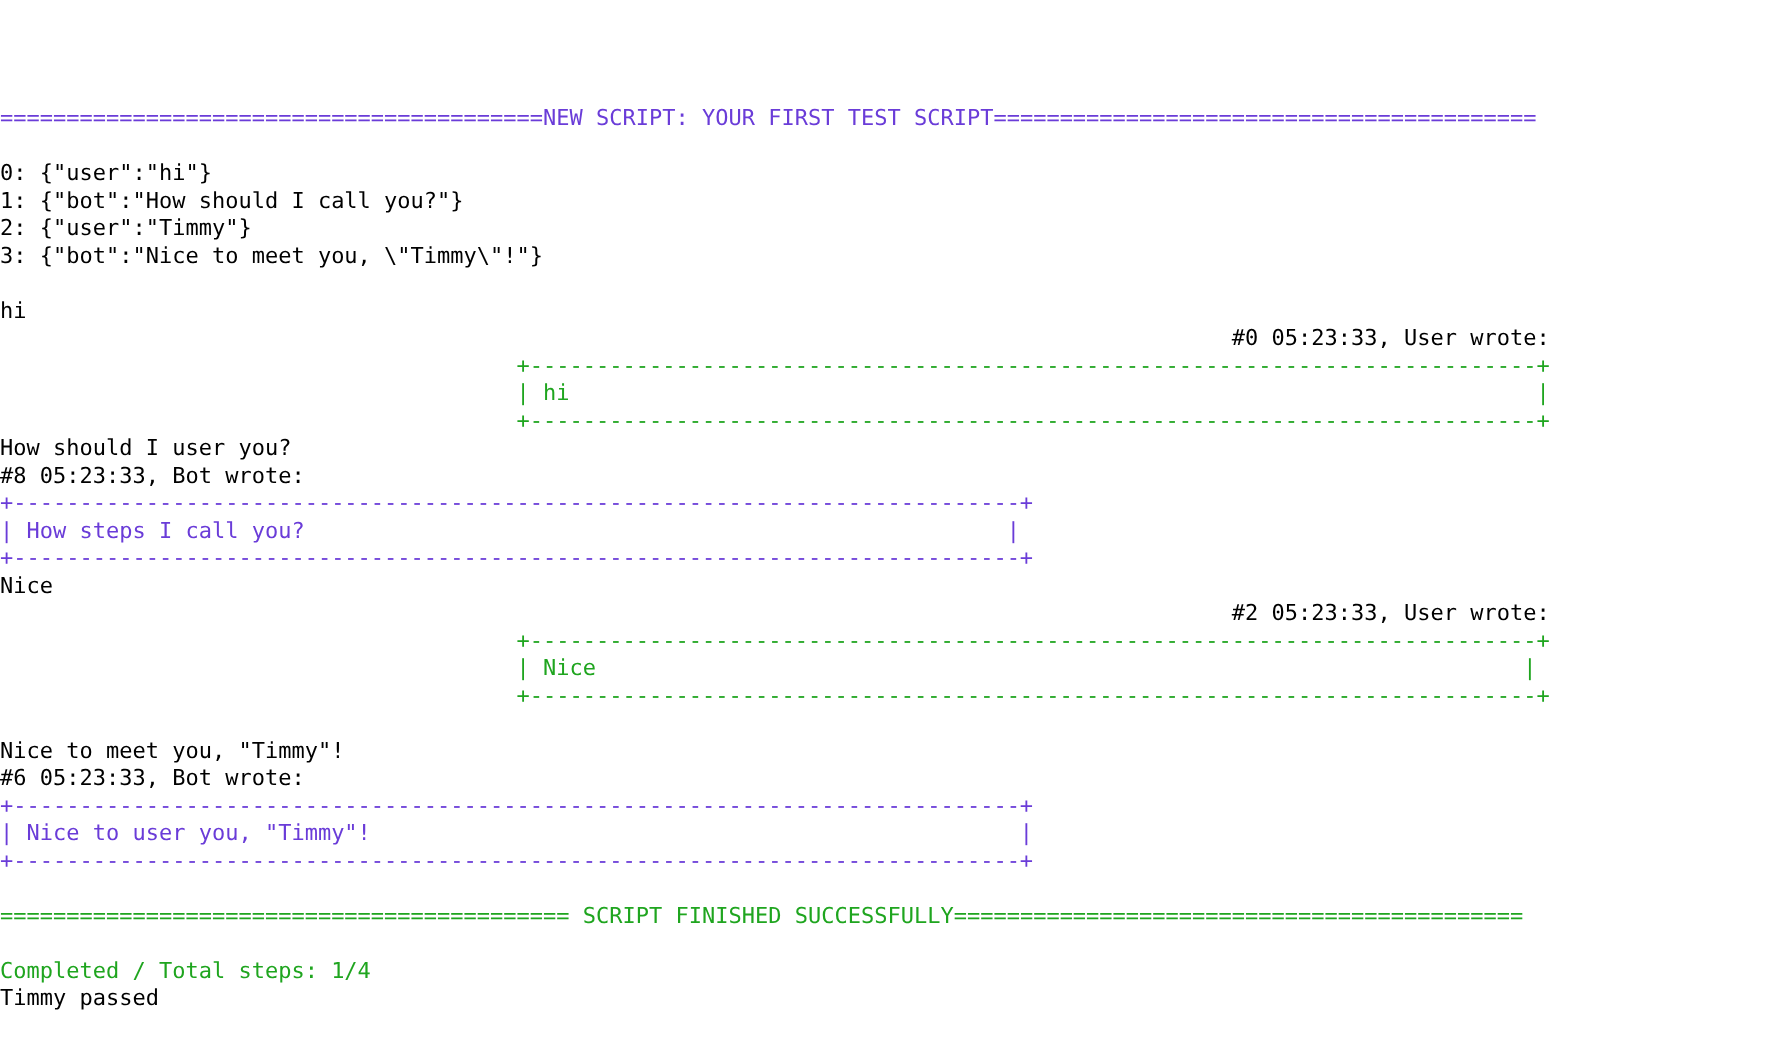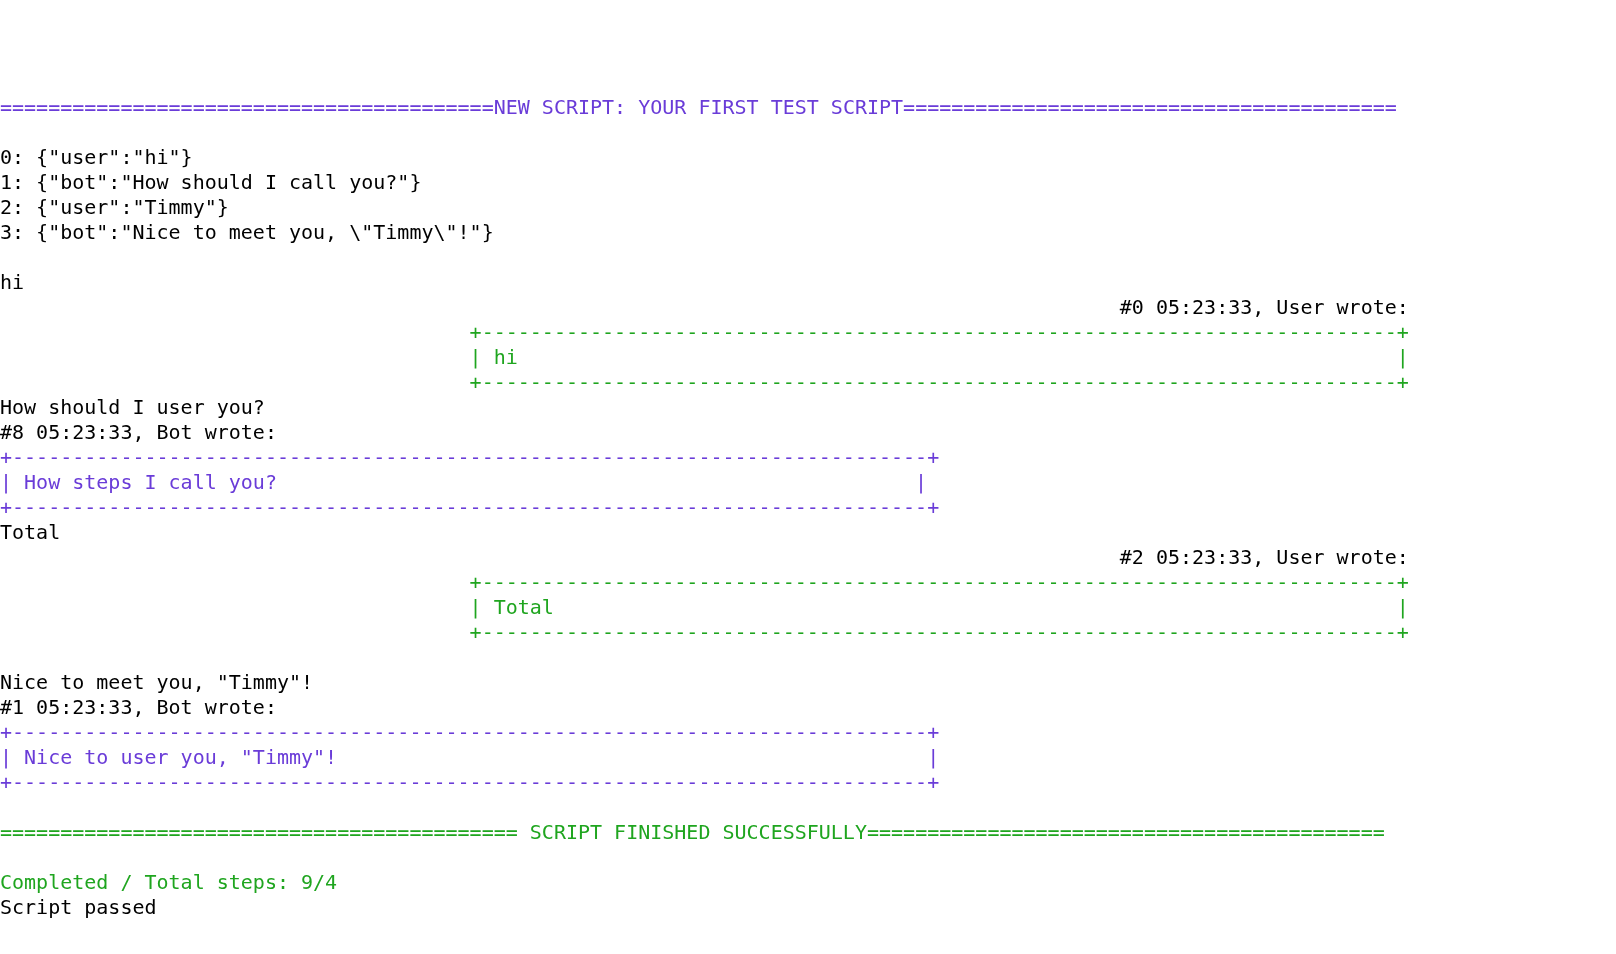--- a/index.html
+++ b/index.html
@@ -32,31 +32,31 @@
 <span class="black">hi</span>
 <span class="black">                                                                                             #0 05:23:33, User wrote:</span>
 <span class="green">                                       +----------------------------------------------------------------------------+</span>
 <span class="green">                                       | hi                                                                         |</span>
 <span class="green">                                       +----------------------------------------------------------------------------+</span>
 <span class="black">How should I user you?</span>
 <span class="black">#8 05:23:33, Bot wrote:</span>
 <span class="purple">+----------------------------------------------------------------------------+</span>
 <span class="purple">| How steps I call you?                                                     |</span>
 <span class="purple">+----------------------------------------------------------------------------+</span>
-<span class="black">Total</span>
+<span class="black">Nice</span>
 <span class="black">                                                                                             #2 05:23:33, User wrote:</span>
 <span class="green">                                       +----------------------------------------------------------------------------+</span>
-<span class="green">                                       | Total                                                                      |</span>
+<span class="green">                                       | Nice                                                                      |</span>
 <span class="green">                                       +----------------------------------------------------------------------------+</span>
 
 <span class="black">Nice to meet you, "Timmy"!</span>
-<span class="black">#1 05:23:33, Bot wrote:</span>
+<span class="black">#6 05:23:33, Bot wrote:</span>
 <span class="purple">+----------------------------------------------------------------------------+</span>
 <span class="purple">| Nice to user you, "Timmy"!                                                 |</span>
 <span class="purple">+----------------------------------------------------------------------------+</span>
 
 <span class="green">===========================================</span><span class="green"> SCRIPT FINISHED SUCCESSFULLY</span><span class="green">===========================================</span>
 
-<span class="green">Completed / Total steps: 9/4</span>
-<span class="black">Script passed</span>
+<span class="green">Completed / Total steps: 1/4</span>
+<span class="black">Timmy passed</span>
 </pre>
 
 
 
 </body></html>

